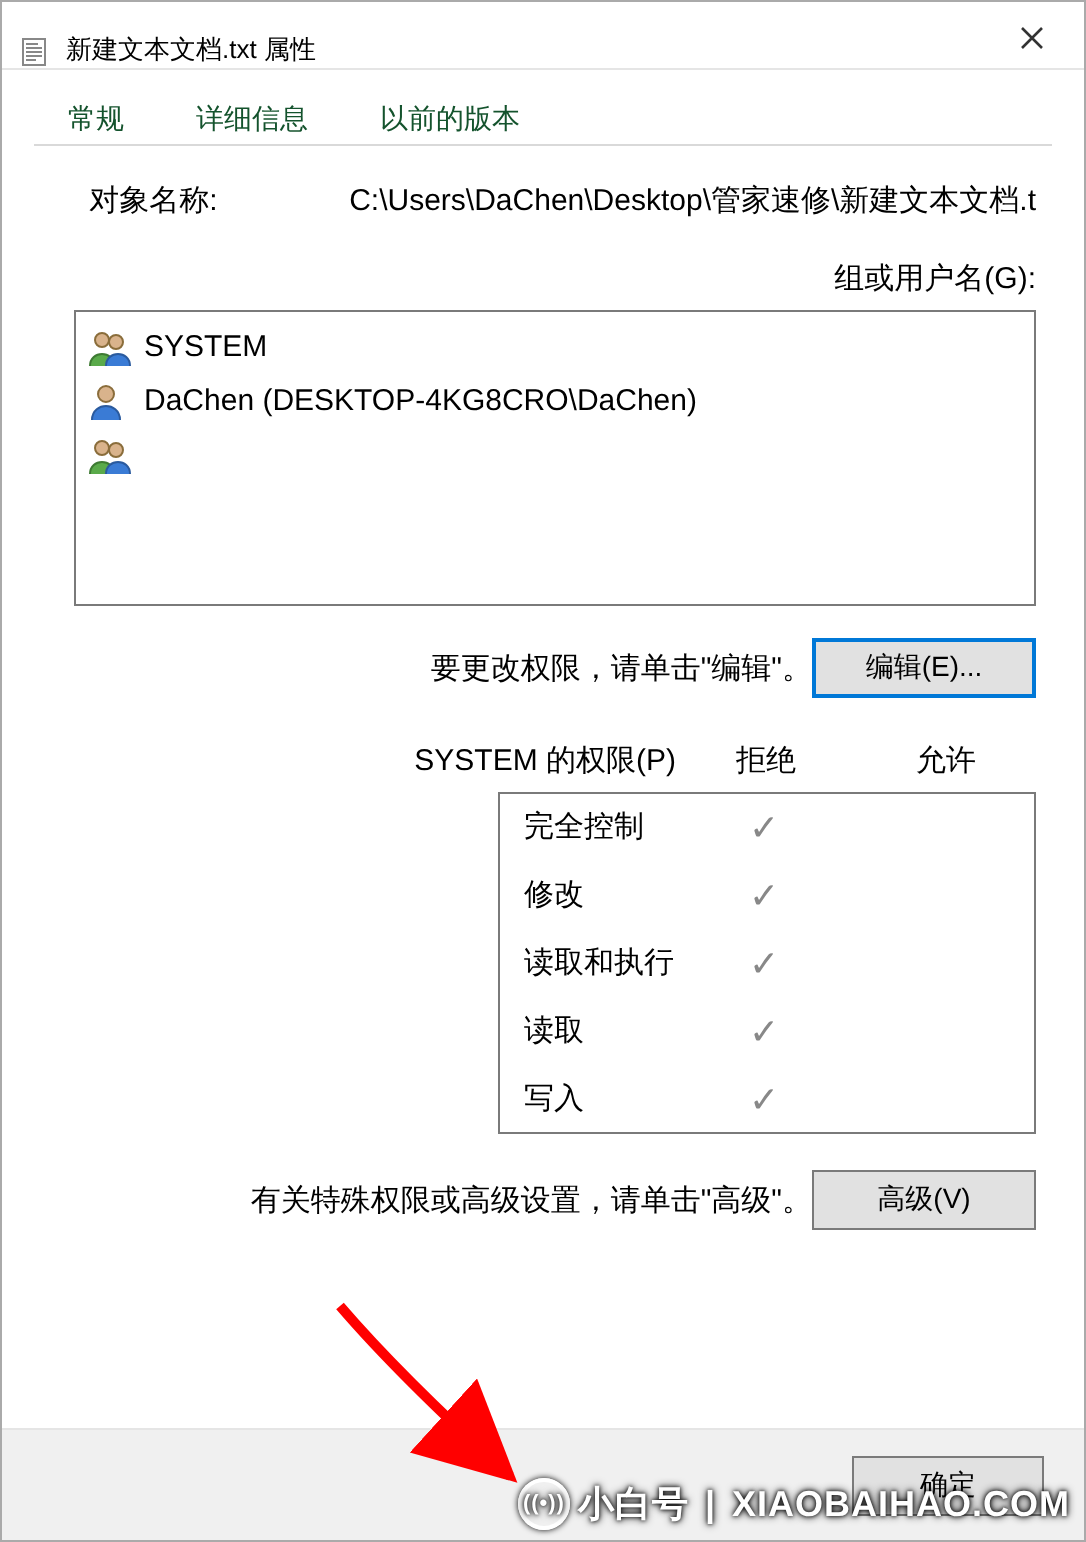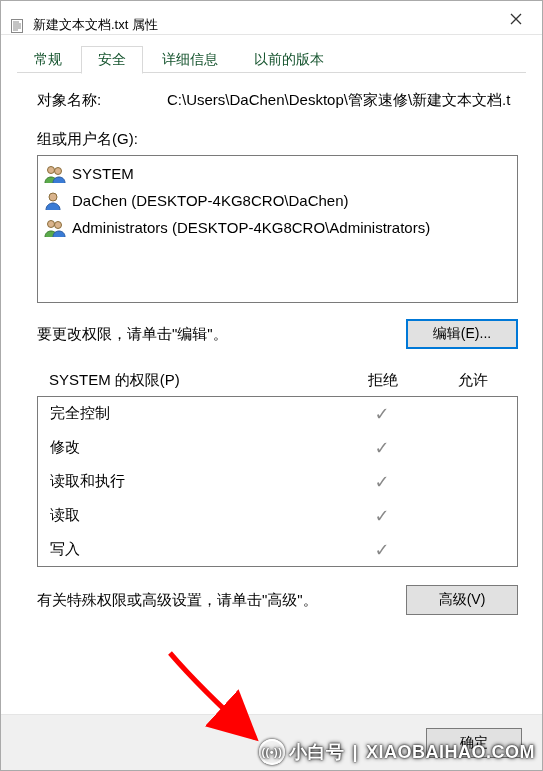--- a/index.html
+++ b/index.html
@@ -79,20 +79,21 @@
     border-bottom: 1px solid #fff;
     z-index: 2;
     margin-bottom: -1px;
   }
 
   .content {
     flex: 1;
     padding: 18px 24px 10px 36px;
     display: flex;
     flex-direction: column;
+    align-items: flex-end;
   }
 
   .row-obj {
     display: flex;
     font-size: 15px;
     margin-bottom: 20px;
     align-items: baseline;
   }
   .row-obj .label { width: 130px; flex-shrink: 0; }
   .row-obj .value {
@@ -242,21 +243,20 @@
     <span class="title-text">新建文本文档.txt 属性</span>
     <div class="close-btn">
       <svg width="12" height="12" viewBox="0 0 12 12">
         <path d="M1 1 L11 11 M11 1 L1 11" stroke="#333" stroke-width="1.3"></path>
       </svg>
     </div>
   </div>
 
   <div class="tabs-row" id="tabs-row">
       <div class="tab">常规</div>
-      <div class="tab active">安全</div>
       <div class="tab">详细信息</div>
       <div class="tab">以前的版本</div>
     </div>
 
   <div class="content">
 
     <div class="row-obj">
       <span class="label">对象名称:</span>
       <span class="value">C:\Users\DaChen\Desktop\管家速修\新建文本文档.t</span>
     </div>
@@ -279,21 +279,20 @@
             </svg></span>
           <span>DaChen (DESKTOP-4KG8CRO\DaChen)</span>
         </div>
         <div class="list-item">
           <span class="user-icon"><svg width="22" height="22" viewBox="0 0 22 22">
               <circle cx="7" cy="7" r="3.5" fill="#d9b38c" stroke="#8a6d3b"></circle>
               <circle cx="14" cy="8" r="3.5" fill="#d9b38c" stroke="#8a6d3b"></circle>
               <path d="M1 20c0-4 3-6 6-6s6 2 6 6" fill="#5aaa4a" stroke="#3d7a32"></path>
               <path d="M9 20c0-4 3-6 6-6s6 2 6 6" fill="#3a7bd5" stroke="#2a5a9e"></path>
             </svg></span>
-          <span>Administrators (DESKTOP-4KG8CRO\Administrators)</span>
         </div>
       </div>
 
     <div class="edit-row">
       <span>要更改权限，请单击"编辑"。</span>
       <span class="spacer"></span>
       <button class="btn accent">编辑(E)...</button>
     </div>
 
     <div class="perm-head">

